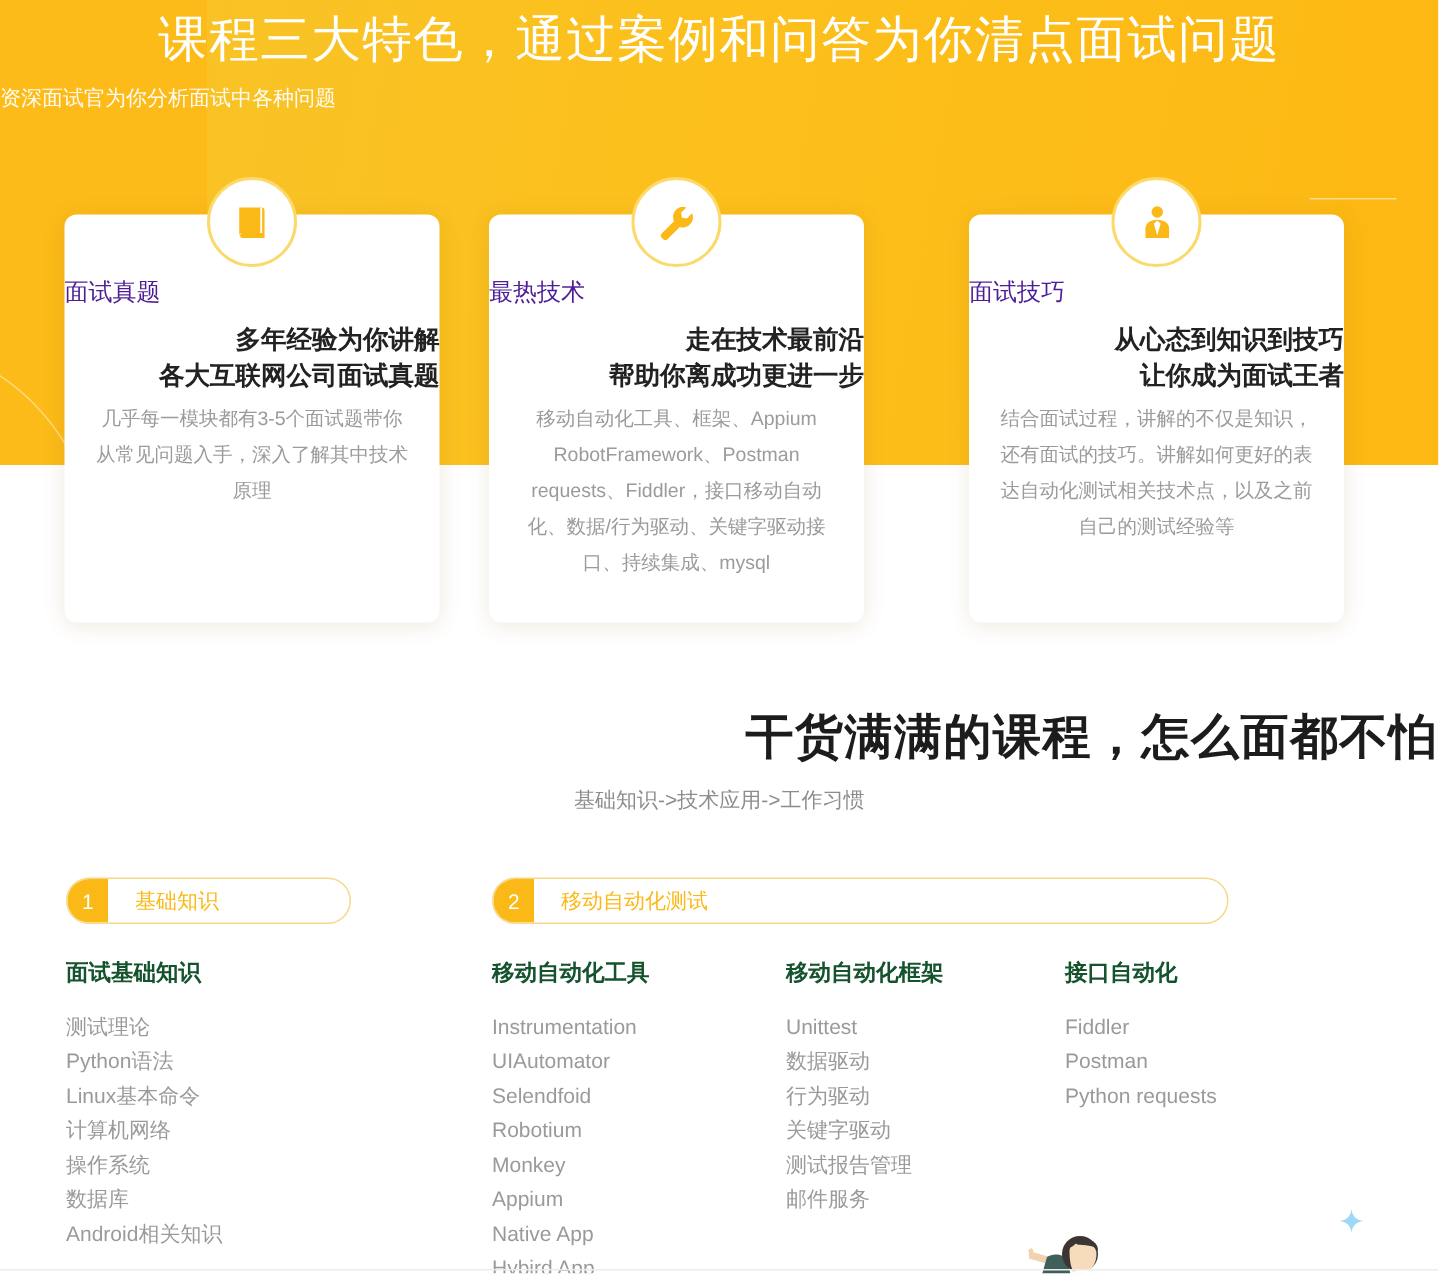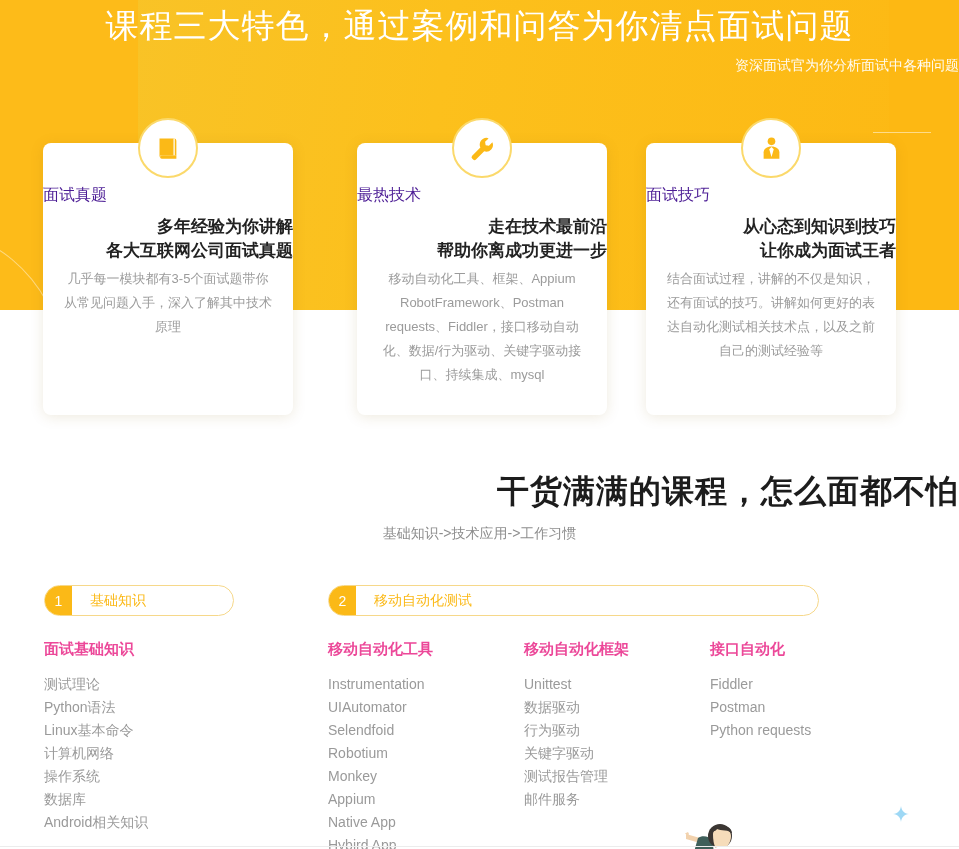--- a/index.html
+++ b/index.html
@@ -40,33 +40,33 @@
   .hero-dash {
     position:absolute; right:28px; top:132px; width:58px; height:1px;
     background:rgba(255,255,255,.5);
   }
   .hero-title {
     position:absolute; left:0; top:4px; width:959px; text-align:center;
     color:#ffffff; font-size:33px; font-weight:normal; letter-spacing:1px;
     line-height:44px; white-space:nowrap;
   }
   .hero-sub {
-    position:absolute; left:0; top:53px; width:959px; text-align:right;
+    position:absolute; left:0; top:53px; width:959px; text-align:left;
     color:#ffffff; font-size:14px; line-height:24px; opacity:.95;
   }
 
   
   .cards { position:absolute; left:0; top:0; width:959px; height:420px; }
   .card {
     position:absolute; top:143px; width:250px; height:272px;
     background:#ffffff; border-radius:8px;
     box-shadow:0 2px 14px rgba(120,90,10,.13);
   }
   .card.c1 { left:43px; }
-  .card.c2 { left:357px; }
+  .card.c2 { left:326px; }
   .card.c3 { left:646px; }
 
   .card-icon-wrap {
     position:absolute; top:-25px; left:50%; margin-left:-30px;
     width:60px; height:60px; border-radius:50%;
     background:#ffffff; border:2px solid #fbd96b;
     display:flex; align-items:center; justify-content:center;
   }
   .card-icon-wrap svg { width:27px; height:27px; display:block; }
 
@@ -116,21 +116,21 @@
   }
 
   
   .cols { position:absolute; left:0; top:638px; width:959px; height:211px; }
   .col { position:absolute; top:0; }
   .col.k1 { left:44px; width:270px; }
   .col.k2 { left:328px; width:190px; }
   .col.k3 { left:524px; width:180px; }
   .col.k4 { left:710px; width:200px; }
   .col-head {
-    color:#ec4899; font-size:15px; font-weight:bold;
+    color:#14532d; font-size:15px; font-weight:bold;
     line-height:22px; margin-bottom:13px;
   }
   .col-item {
     color:#9a9a9a; font-size:14px; line-height:23px;
   }
 
   
   .mascot { position:absolute; left:684px; top:812px; width:62px; height:40px; }
   .sparkle { position:absolute; left:893px; top:806px; width:16px; height:16px; }
   .bottom-rule {

